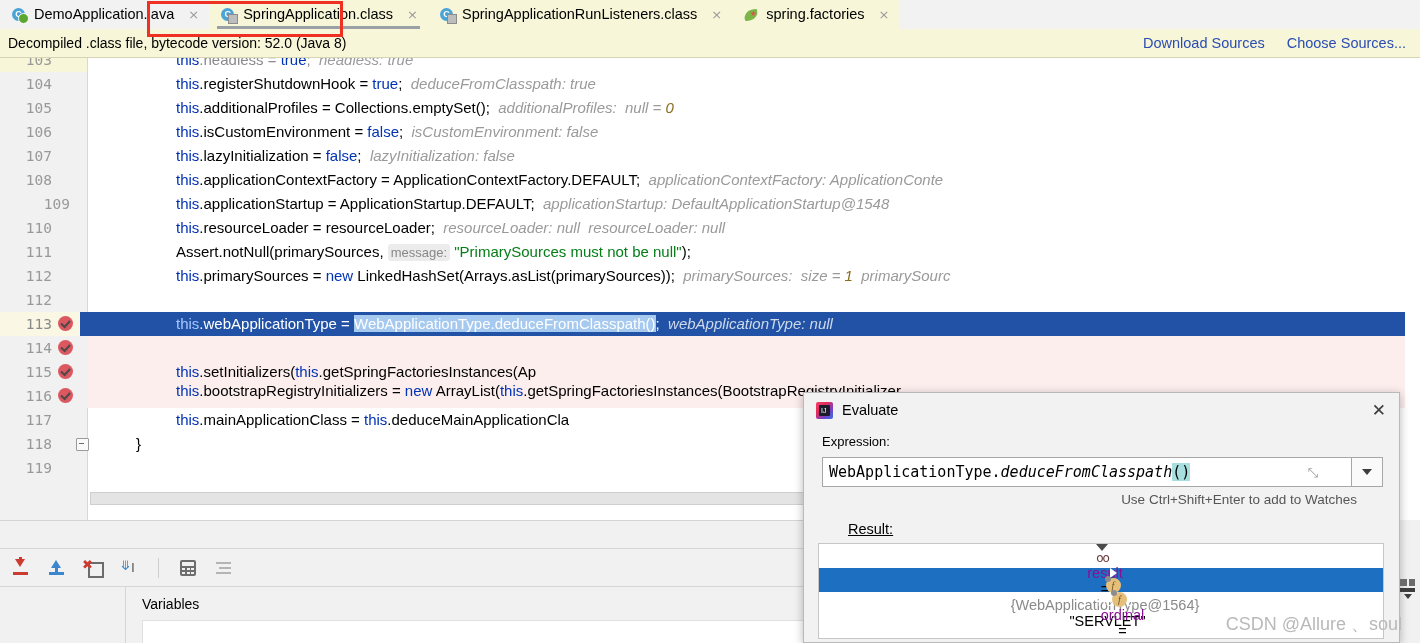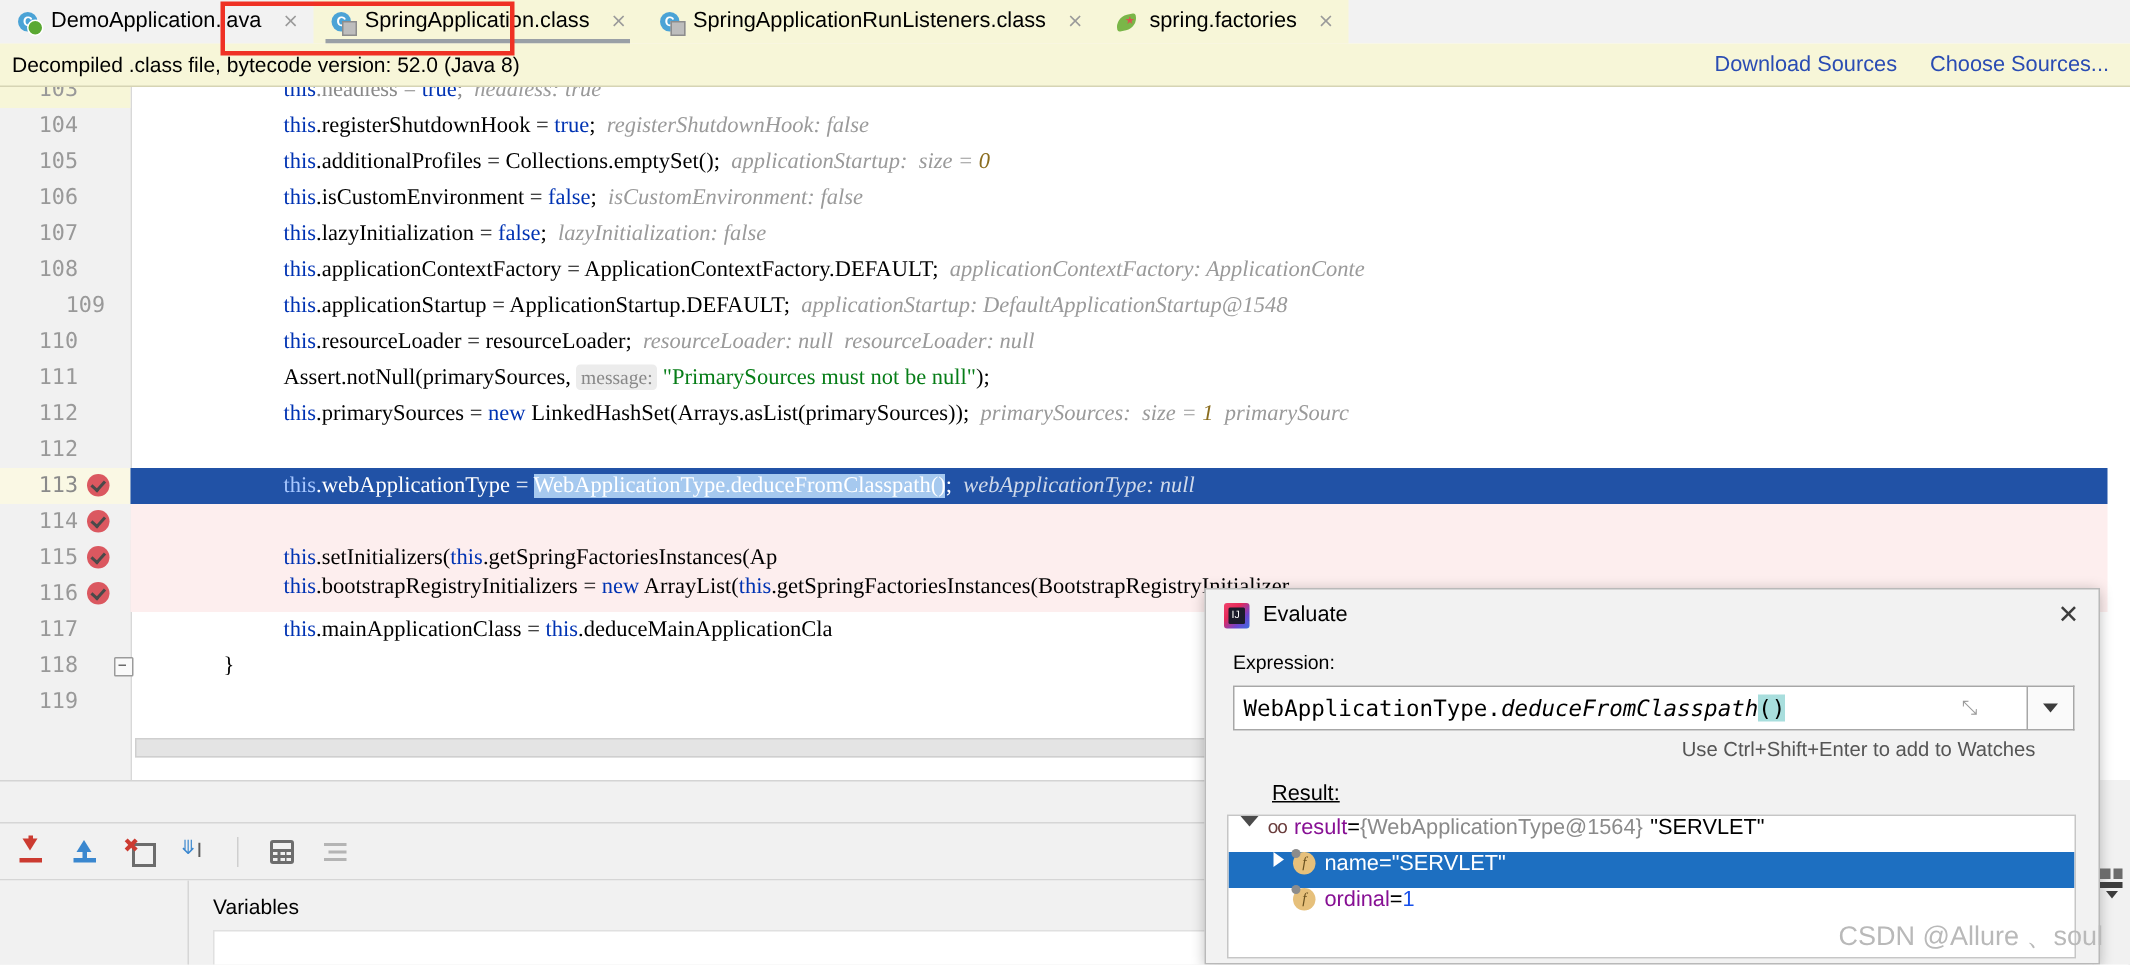--- a/index.html
+++ b/index.html
@@ -102,22 +102,22 @@
     transform:rotate(-48deg);
   }
   .foldmark{
     position:absolute;left:76px;width:11px;height:11px;
     border:1px solid #9b9b9b;background:#fafafa;border-radius:1px;
   }
   .foldmark::after{
     content:"";position:absolute;left:2px;top:4px;width:5px;height:1px;background:#6b6b6b;
   }
   .codeline{
-    position:absolute;left:93px;height:24px;line-height:24px;white-space:pre;
-    font-family:Liberation Serif, serif;
+    position:absolute;left:80px;height:24px;line-height:24px;white-space:pre;
+    font-family:Liberation Sans, sans-serif;
     font-size:15px;color:#000;
   }
   .rowbg{position:absolute;left:87px;height:24px;}
   .gutterrow{position:absolute;left:0;height:24px;width:87px;}
   .kw{color:#0033b3;}
   .str{color:#067d17;}
   .hint{color:#9a9a9a;font-style:italic;}
   .hintnum{color:#8a6d1f;font-style:italic;}
   .param{
     color:#888888;background:#ececec;border-radius:3px;padding:1px 3px;
@@ -229,21 +229,21 @@
     background:#fafafa;display:flex;align-items:center;justify-content:center;cursor:pointer;
   }
   #eval-dropdown .caret{width:0;height:0;border-left:5px solid transparent;border-right:5px solid transparent;border-top:6px solid #3c3c3c;}
   #eval-hint{position:absolute;right:42px;top:99px;font-size:13.5px;color:#555;}
   #eval-resultlabel{position:absolute;left:18px;top:128px;font-size:14.5px;color:#000;}
   #eval-resultlabel u{text-decoration:underline;margin-left:26px;}
   #eval-tree{
     position:absolute;left:14px;top:150px;width:566px;height:96px;
     background:#ffffff;border:1px solid #c6c6c6;box-sizing:border-box;overflow:hidden;
   }
-  .trow{height:24px;display:flex;align-items:flex-start;font-size:14.5px;white-space:nowrap;}
+  .trow{height:24px;display:flex;align-items:center;font-size:14.5px;white-space:nowrap;flex-direction:column;}
   .trow.selected{background:#1d6fc1;color:#fff;}
   .tri{
     width:0;height:0;border-left:7px solid #4b4b4b;border-top:5px solid transparent;border-bottom:5px solid transparent;
     margin-right:6px;flex:none;
   }
   .tri.open{
     border-left:6px solid transparent;border-right:6px solid transparent;
     border-top:7px solid #4b4b4b;border-bottom:none;
   }
   .trow.selected .tri{border-left-color:#fff;}
@@ -364,23 +364,23 @@
   <div class="lineno" style="top:230px;">112</div>
 
   <div class="bpicon" style="top:258px;"></div>
   <div class="bpicon" style="top:282px;"></div>
   <div class="bpicon" style="top:306px;"></div>
   <div class="bpicon" style="top:330px;"></div>
   <div class="foldmark" style="top:380px;"></div>
 
   <div class="codeline" style="top:-10px;color:#8a8a8a;"><span style="padding-left:96px;"></span><span class="kw">this</span>.headless = <span class="kw">true</span>;  <span class="hint">headless: true</span></div>
 
-  <div class="codeline" style="top:14px;"><span style="padding-left:96px;"></span><span class="kw">this</span>.registerShutdownHook = <span class="kw">true</span>;  <span class="hint">registerShutdownHook: false</span></div>
-
-  <div class="codeline" style="top:38px;"><span style="padding-left:96px;"></span><span class="kw">this</span>.additionalProfiles = Collections.emptySet();  <span class="hint">applicationStartup:  size = </span><span class="hintnum">0</span></div>
+  <div class="codeline" style="top:14px;"><span style="padding-left:96px;"></span><span class="kw">this</span>.registerShutdownHook = <span class="kw">true</span>;  <span class="hint">deduceFromClasspath: true</span></div>
+
+  <div class="codeline" style="top:38px;"><span style="padding-left:96px;"></span><span class="kw">this</span>.additionalProfiles = Collections.emptySet();  <span class="hint">additionalProfiles:  null = </span><span class="hintnum">0</span></div>
 
   <div class="codeline" style="top:62px;text-align:right;"><span style="padding-left:96px;"></span><span class="kw">this</span>.isCustomEnvironment = <span class="kw">false</span>;  <span class="hint">isCustomEnvironment: false</span></div>
 
   <div class="codeline" style="top:86px;"><span style="padding-left:96px;"></span><span class="kw">this</span>.lazyInitialization = <span class="kw">false</span>;  <span class="hint">lazyInitialization: false</span></div>
 
   <div class="codeline" style="top:110px;"><span style="padding-left:96px;"></span><span class="kw">this</span>.applicationContextFactory = ApplicationContextFactory.DEFAULT;  <span class="hint">applicationContextFactory: ApplicationConte</span></div>
 
   <div class="codeline" style="top:134px;"><span style="padding-left:96px;"></span><span class="kw">this</span>.applicationStartup = ApplicationStartup.DEFAULT;  <span class="hint">applicationStartup: DefaultApplicationStartup@1548</span></div>
 
   <div class="codeline" style="top:158px;"><span style="padding-left:96px;"></span><span class="kw">this</span>.resourceLoader = resourceLoader;  <span class="hint">resourceLoader: null  resourceLoader: null</span></div>

